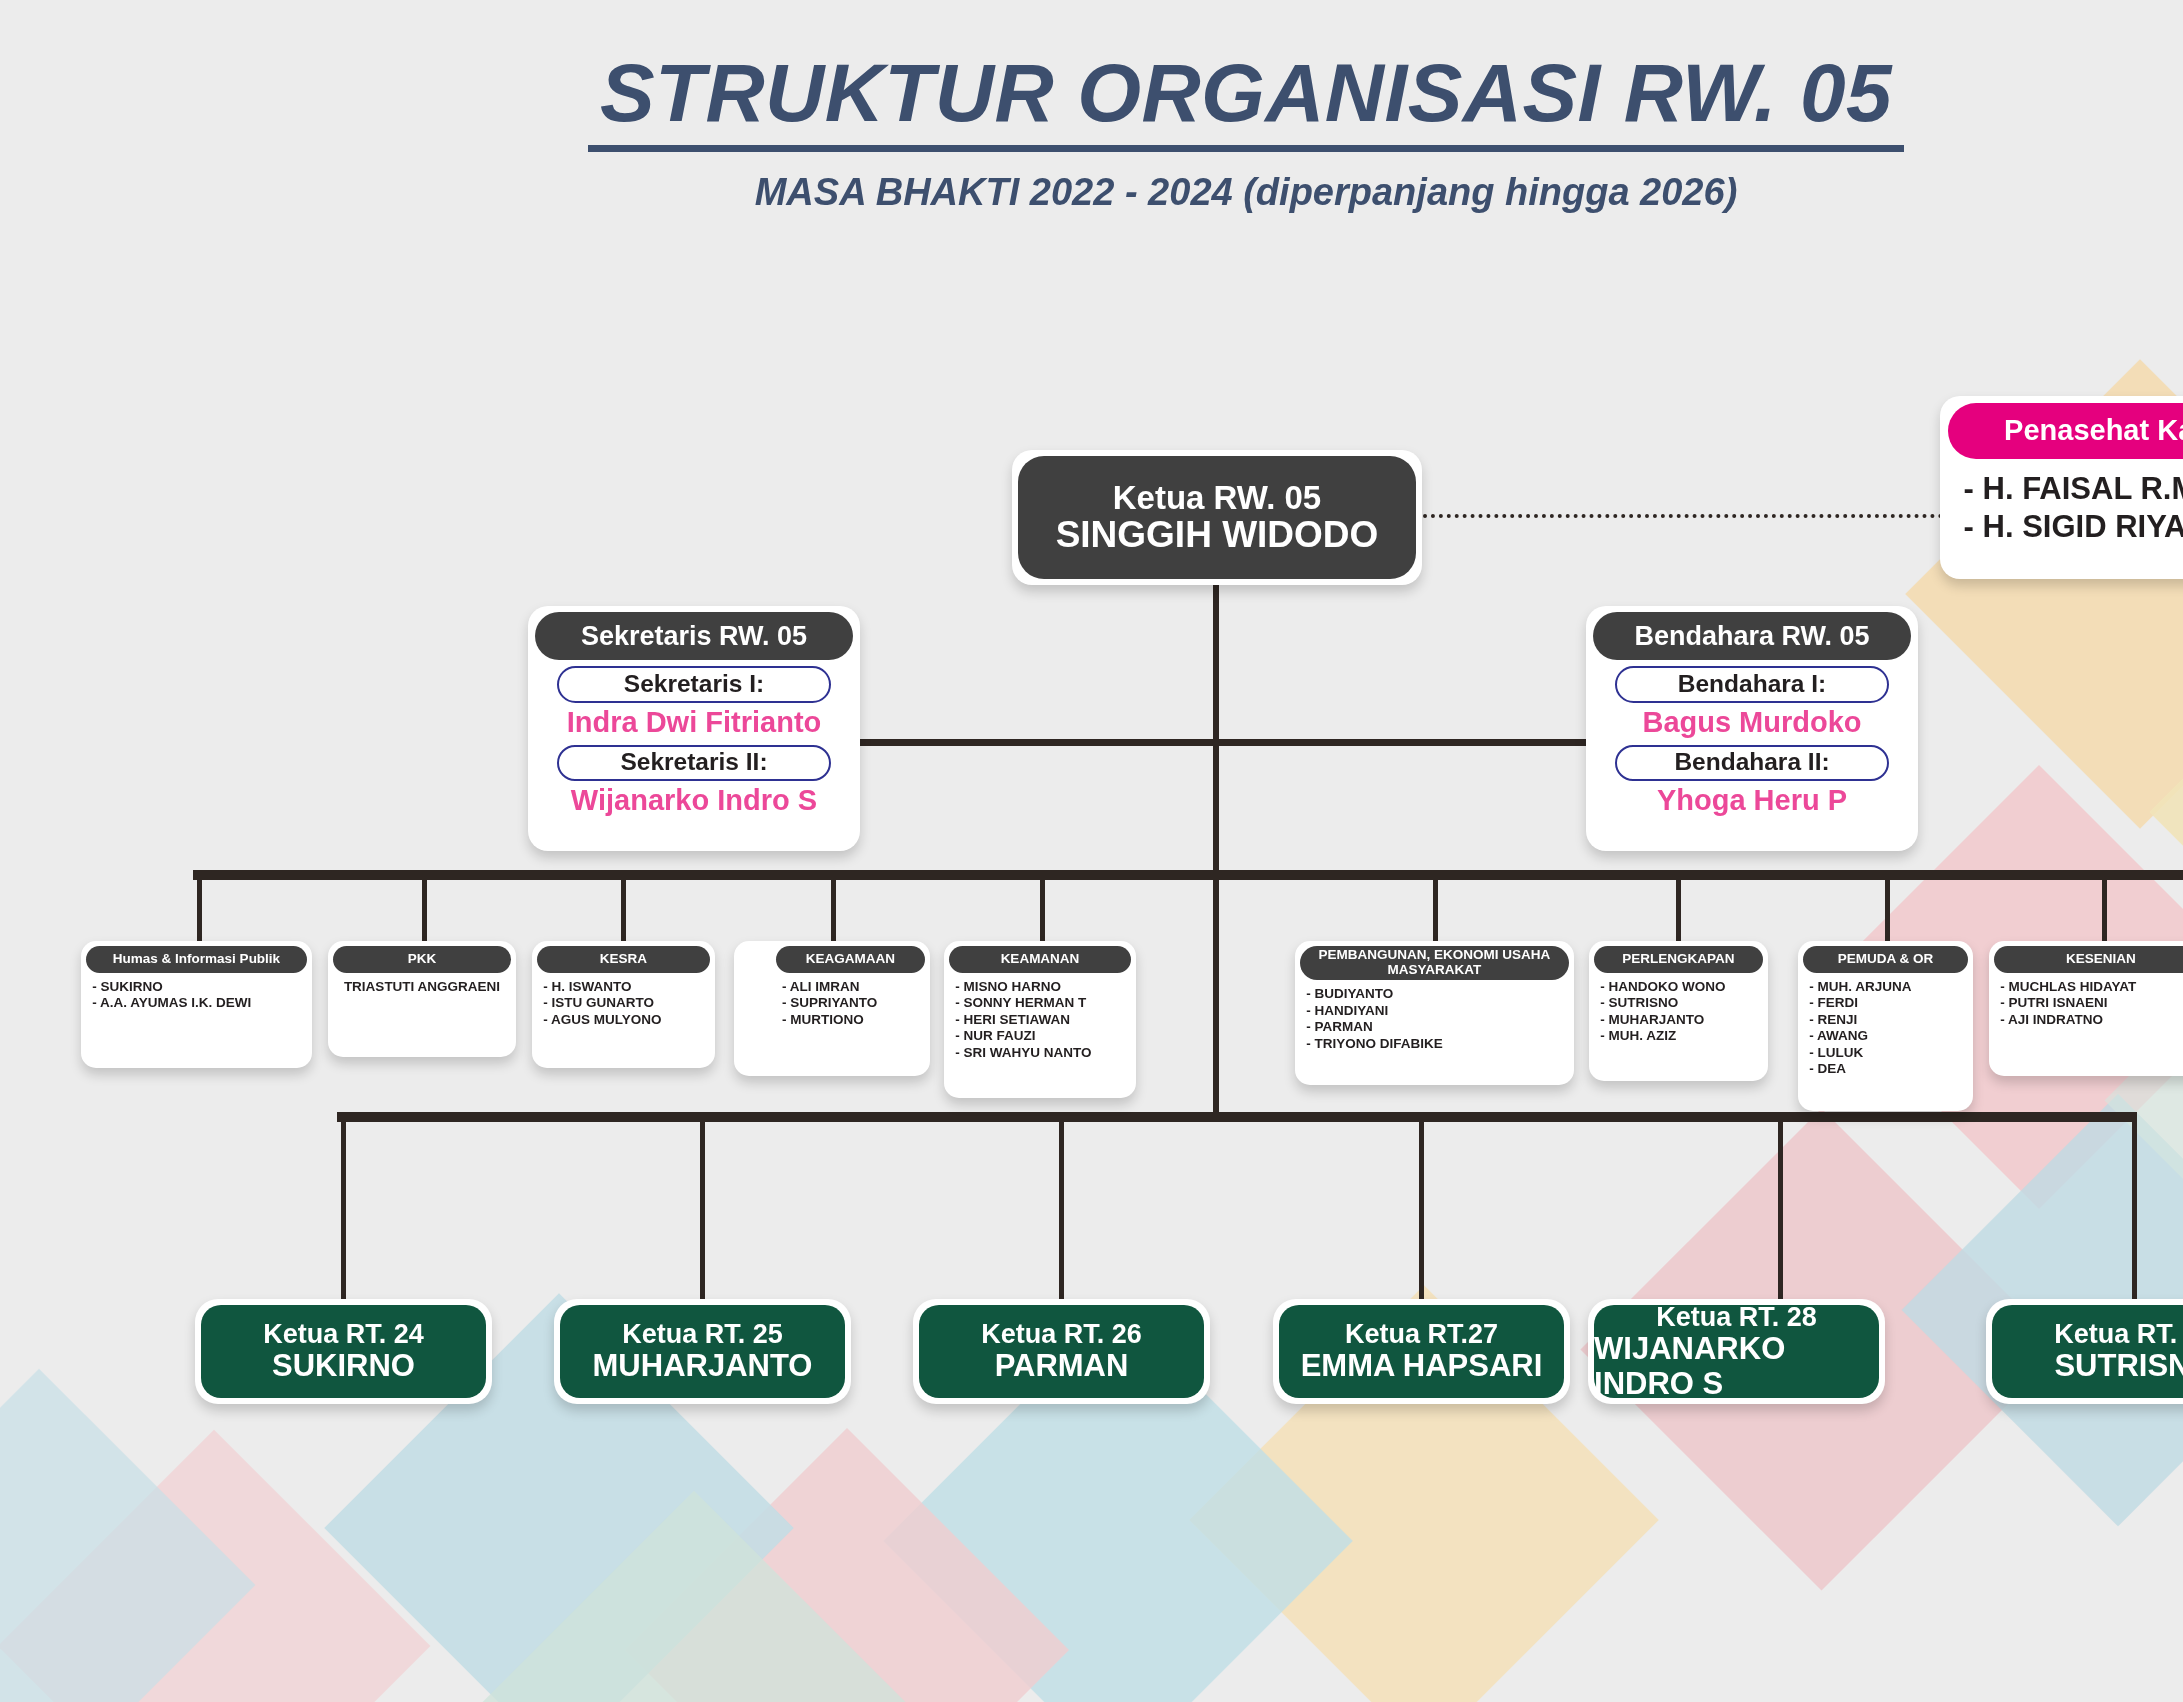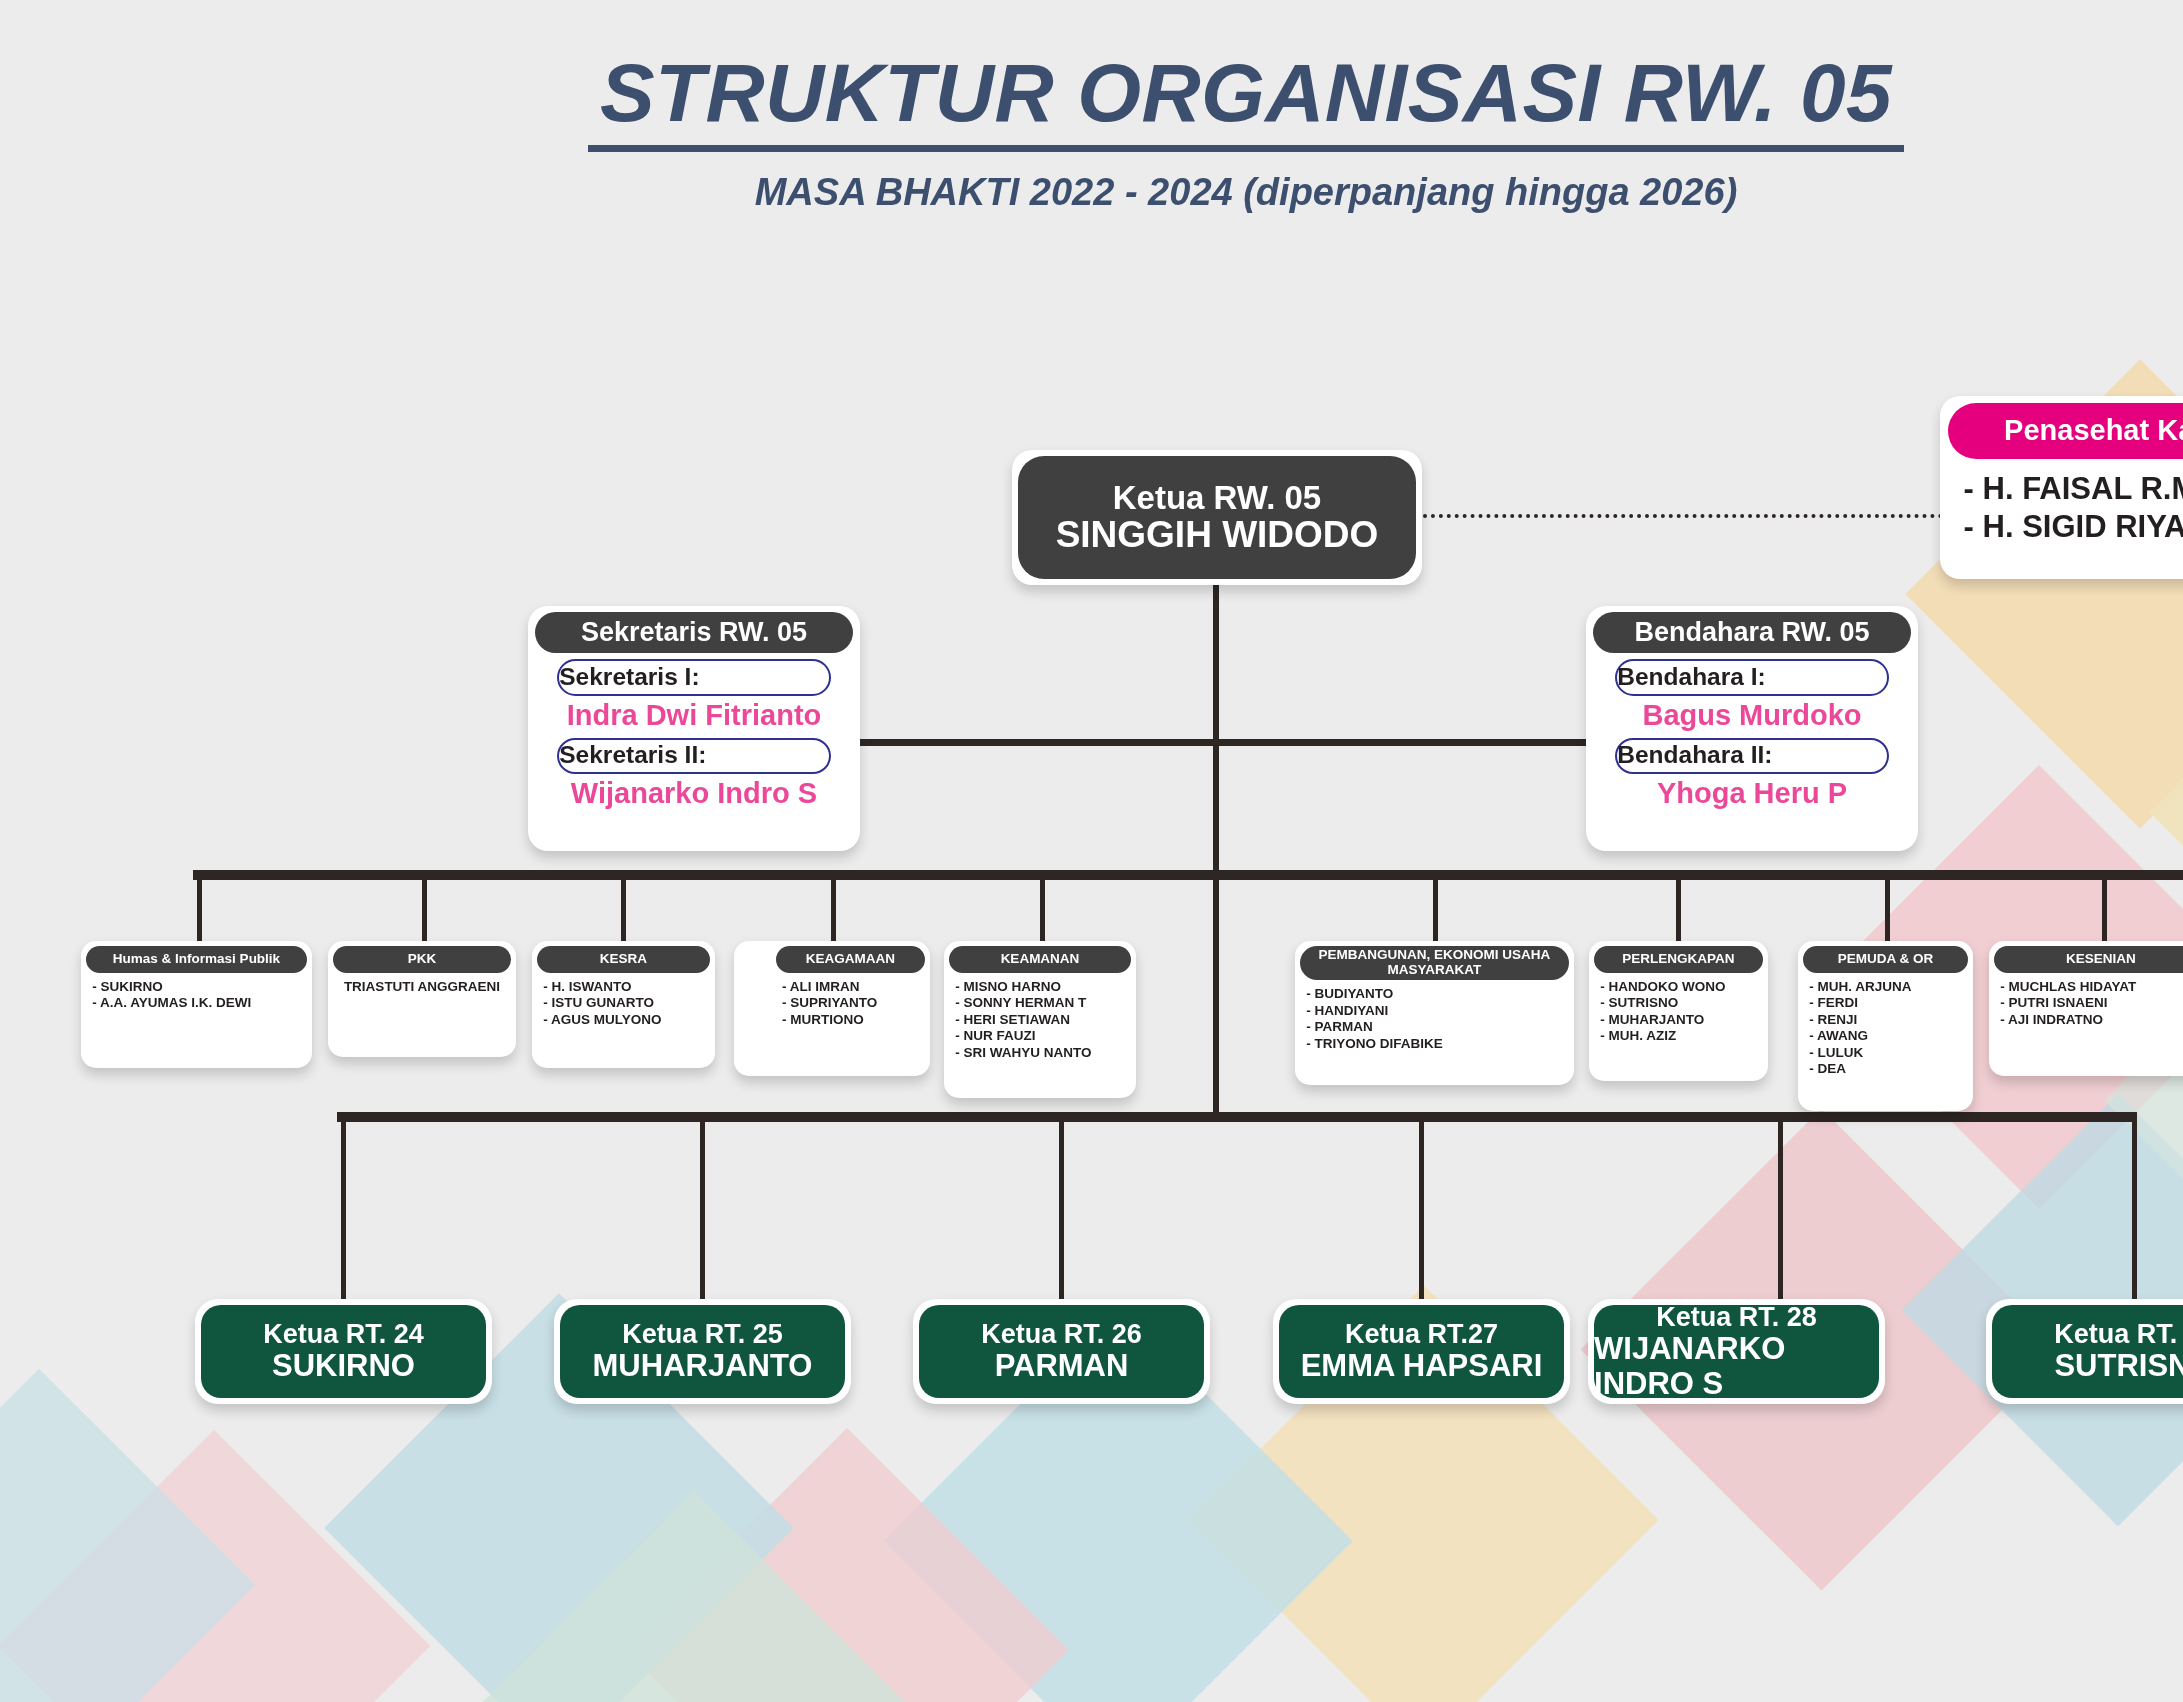--- a/index.html
+++ b/index.html
@@ -75,25 +75,25 @@
     left:1940px; top:396px; width:415px; height:183px;
     padding:7px 7.9px 8.7px 7.9px;
   }
   #node-penasehat .pill {
     height:56px; width:100%; border-radius:436px; font-size:29px;
   }
   #node-penasehat .namelist { font-size:31px; margin-top:11.4px; padding-left:15.7px; }
 
   
   .offbox { width:332px; height:245px; padding:6.1px 7px 7.9px 7px; }
-  .offbox .pill { height:41px; width:100%; border-radius:436px; font-size:27px; }
+  .offbox .pill { height:48px; width:100%; border-radius:436px; font-size:27px; }
   .subpill {
     border:2.2px solid #2e3192; border-radius:436px;
     color:#231f20; font-weight:bold; font-size:24.5px;
-    text-align:left; padding:1.7px 0 3.1px 0; margin:6.1px auto 0 auto;
+    text-align:center; padding:1.7px 0 3.1px 0; margin:6.1px auto 0 auto;
     width:86%;
   }
   .offname {
     color:#ec4899; font-weight:bold; font-size:29px;
     text-align:center; margin-top:2.6px; white-space:nowrap;
   }
   #node-sekretaris { left:528px; top:606px; }
   #node-bendahara  { left:1586px; top:606px; }
 
   

